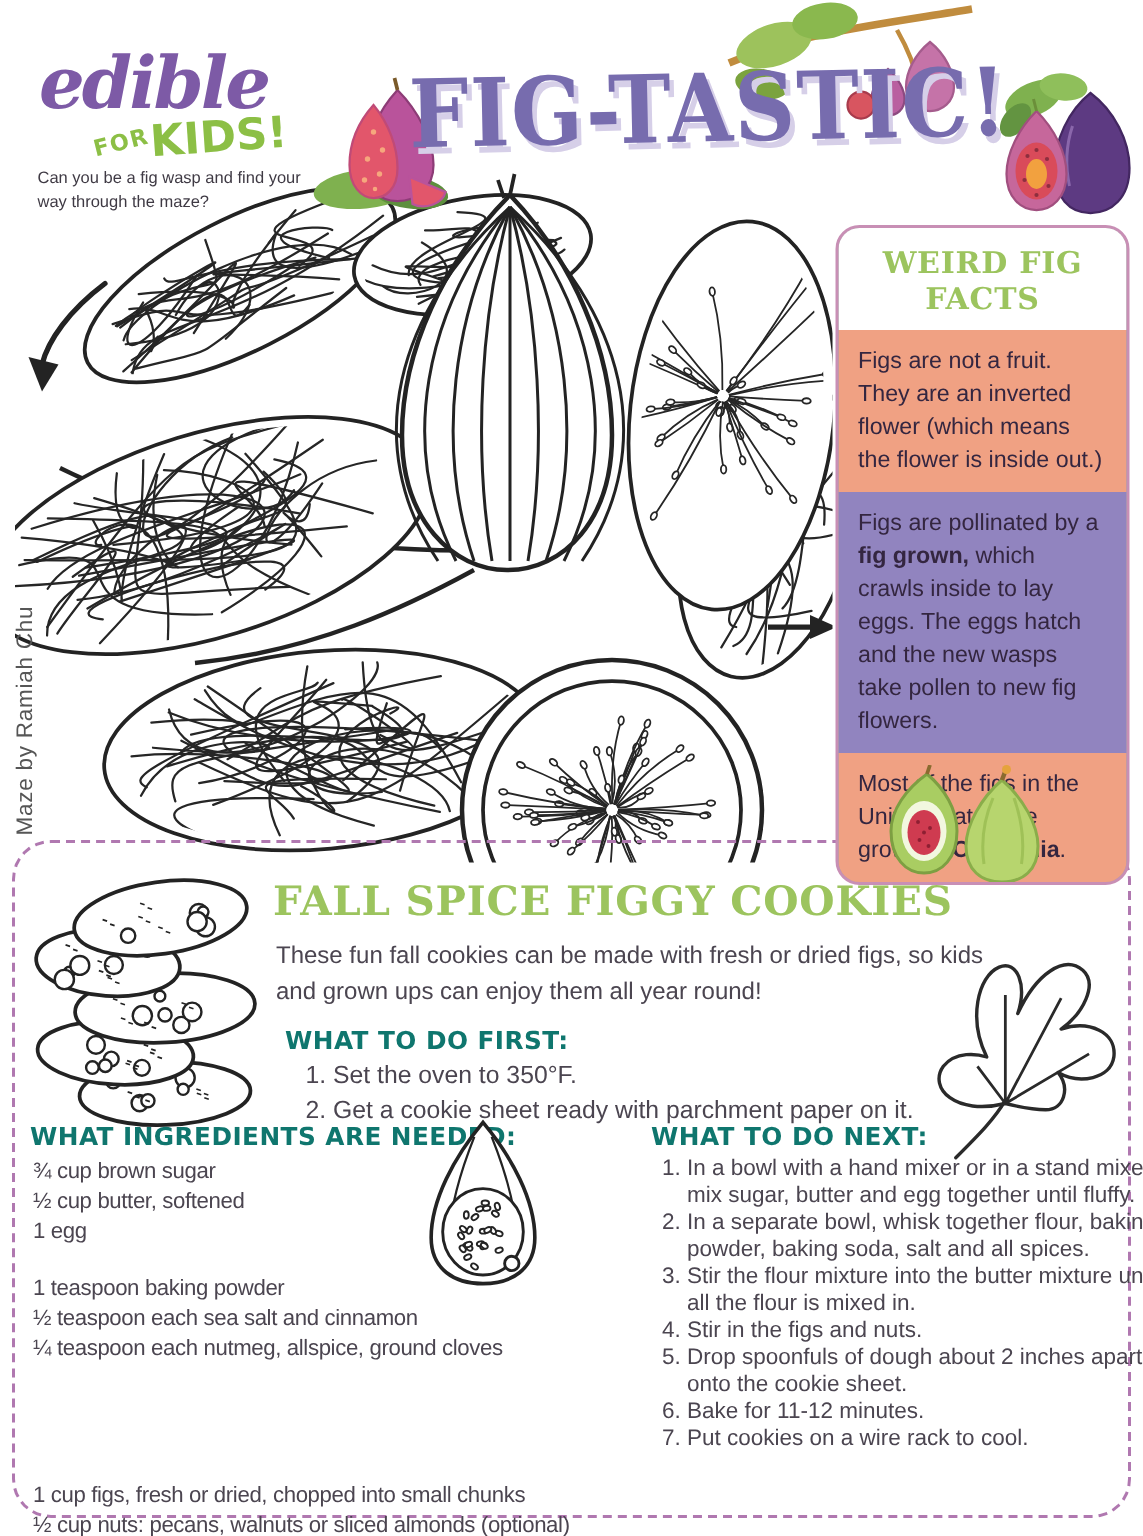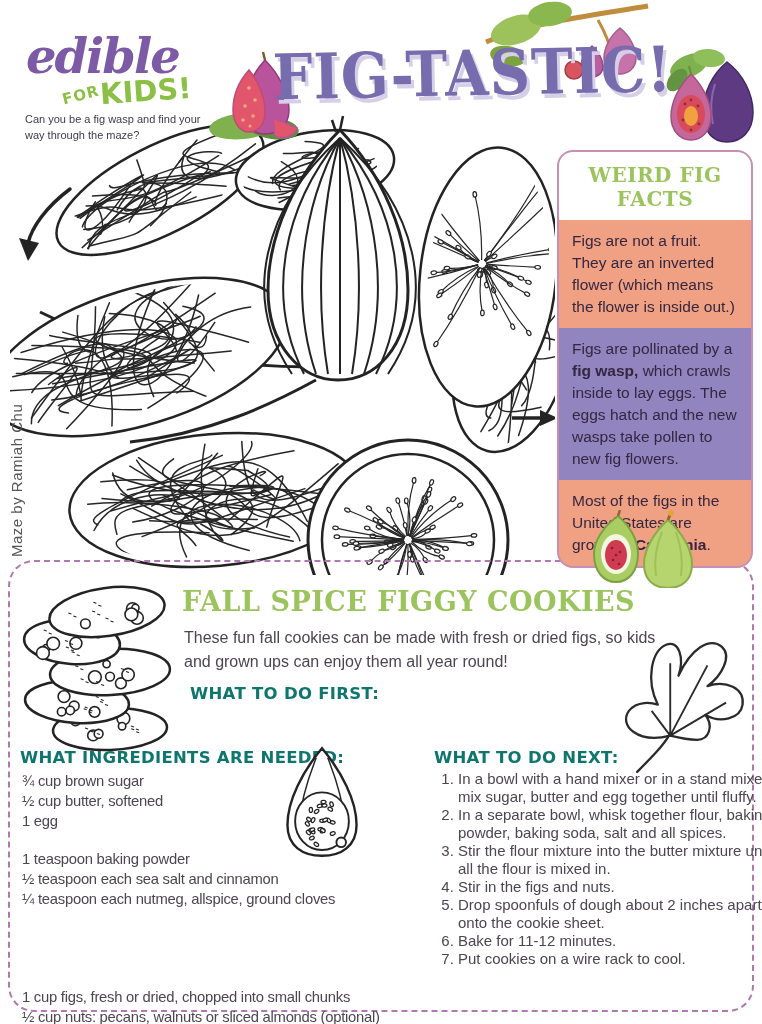--- a/index.html
+++ b/index.html
@@ -523,21 +523,21 @@
     <path d="M82,10 L85,2" stroke="#8a6b2f" stroke-width="3"></path>
     <circle cx="85" cy="3" r="3" fill="#e5a33c"></circle>
   </svg>
 
   <div class="abs facts-panel">
     <div class="facts-title">WEIRD FIG FACTS</div>
     <div class="fact salmon">
       <span>Figs are not a fruit. They are an inverted flower (which means the flower is inside out.)</span><b></b><span></span>
     </div>
     <div class="fact purple">
-      <span>Figs are pollinated by a </span><b>fig wasp,</b><span> which crawls inside to lay eggs. The eggs hatch and the new wasps take pollen to new fig flowers.</span>
+      <span>Figs are pollinated by a </span><b>fig grown,</b><span> which crawls inside to lay eggs. The eggs hatch and the new wasps take pollen to new fig flowers.</span>
     </div>
     <div class="fact salmon">
       <span>Most of the figs in the United States are grown in </span><b>California</b><span>.</span>
     </div>
   </div>
 
   <div class="abs recipe-panel">
 
     <svg class="abs" style="left:12px;top:22px;" width="155" height="172" viewBox="0 0 155 172">
       <g id="cookie-g">
@@ -592,20 +592,24 @@
           <path d="M71.4,18.2 l3,1 m2,2 l3,1" stroke="#232323" stroke-width="1.1" fill="none"></path>
           <path d="M83.5,34.0 l3,1 m2,2 l3,1" stroke="#232323" stroke-width="1.1" fill="none"></path>
         </g>
     </svg>
 
     <div class="abs recipe-title" style="left:172px;top:24px;">FALL SPICE FIGGY COOKIES</div>
 
     <div class="abs recipe-intro" style="left:174px;top:64px;">These fun fall cookies can be made with fresh or dried figs, so kids and grown ups can enjoy them all year round!</div>
 
     <div class="abs sec-head" style="left:180px;top:122px;">WHAT TO DO FIRST:</div>
+    <ol class="abs steps first-steps" style="left:188px;top:144px;">
+      <li>Set the oven to 350°F.</li>
+      <li>Get a cookie sheet ready with parchment paper on it.</li>
+    </ol>
 
     <svg class="abs" style="left:596px;top:60px;" width="145" height="155" viewBox="0 0 140 150">
       <path d="M30,145 C45,130 55,120 62,108" stroke="#2a2a2a" stroke-width="2.2" fill="none" stroke-linecap="round"></path>
       <path d="M62,110 C30,118 12,100 22,86 C30,76 44,78 50,80 C38,56 44,28 58,22 C70,17 76,34 70,52
                C82,26 100,14 112,24 C122,33 112,52 98,62 C116,56 134,64 132,80 C130,94 110,98 96,90
                C104,100 100,114 88,114 C78,114 70,112 62,110 Z" fill="none" stroke="#2a2a2a" stroke-width="2.2" stroke-linejoin="round"></path>
       <path d="M62,110 L44,86 M62,110 L62,40 M62,110 L98,42 M62,110 L116,78" stroke="#2a2a2a" stroke-width="1.8" fill="none"></path>
     </svg>
 
     <div class="abs sec-head" style="left:10px;top:186px;">WHAT INGREDIENTS ARE NEEDED:</div>

